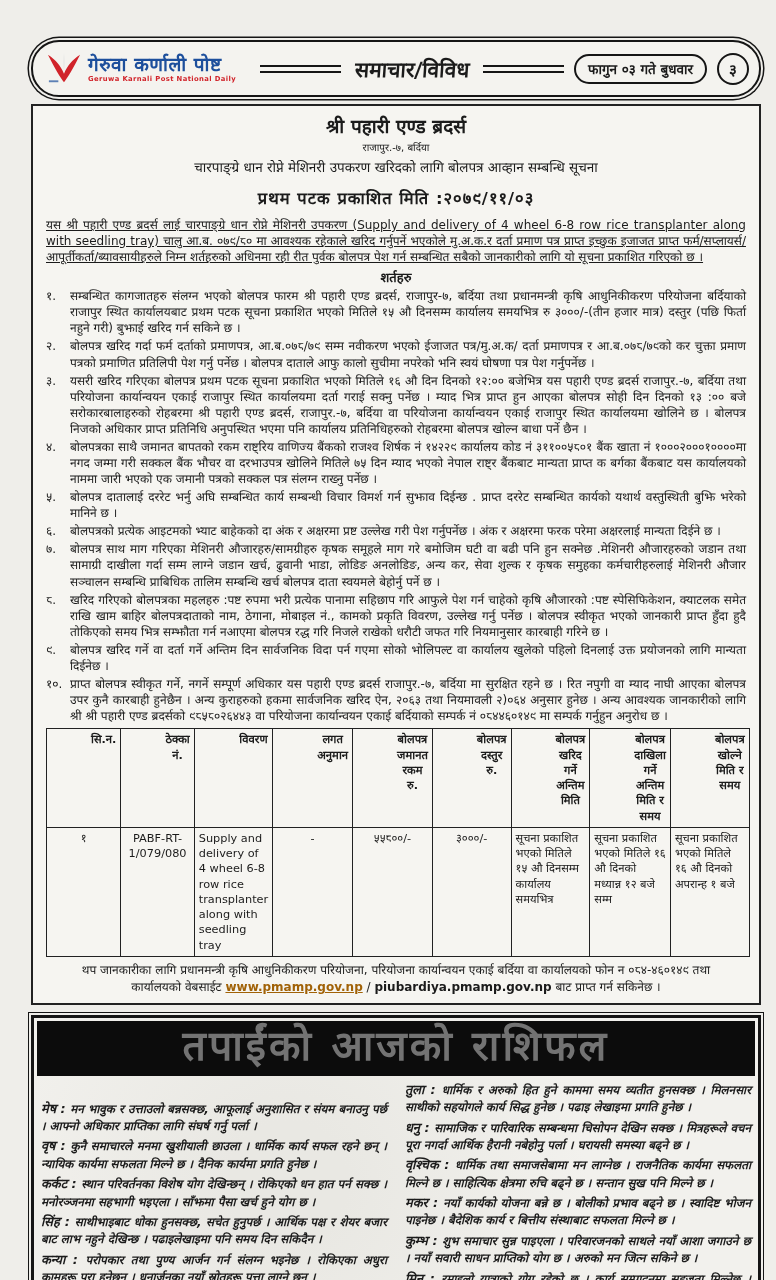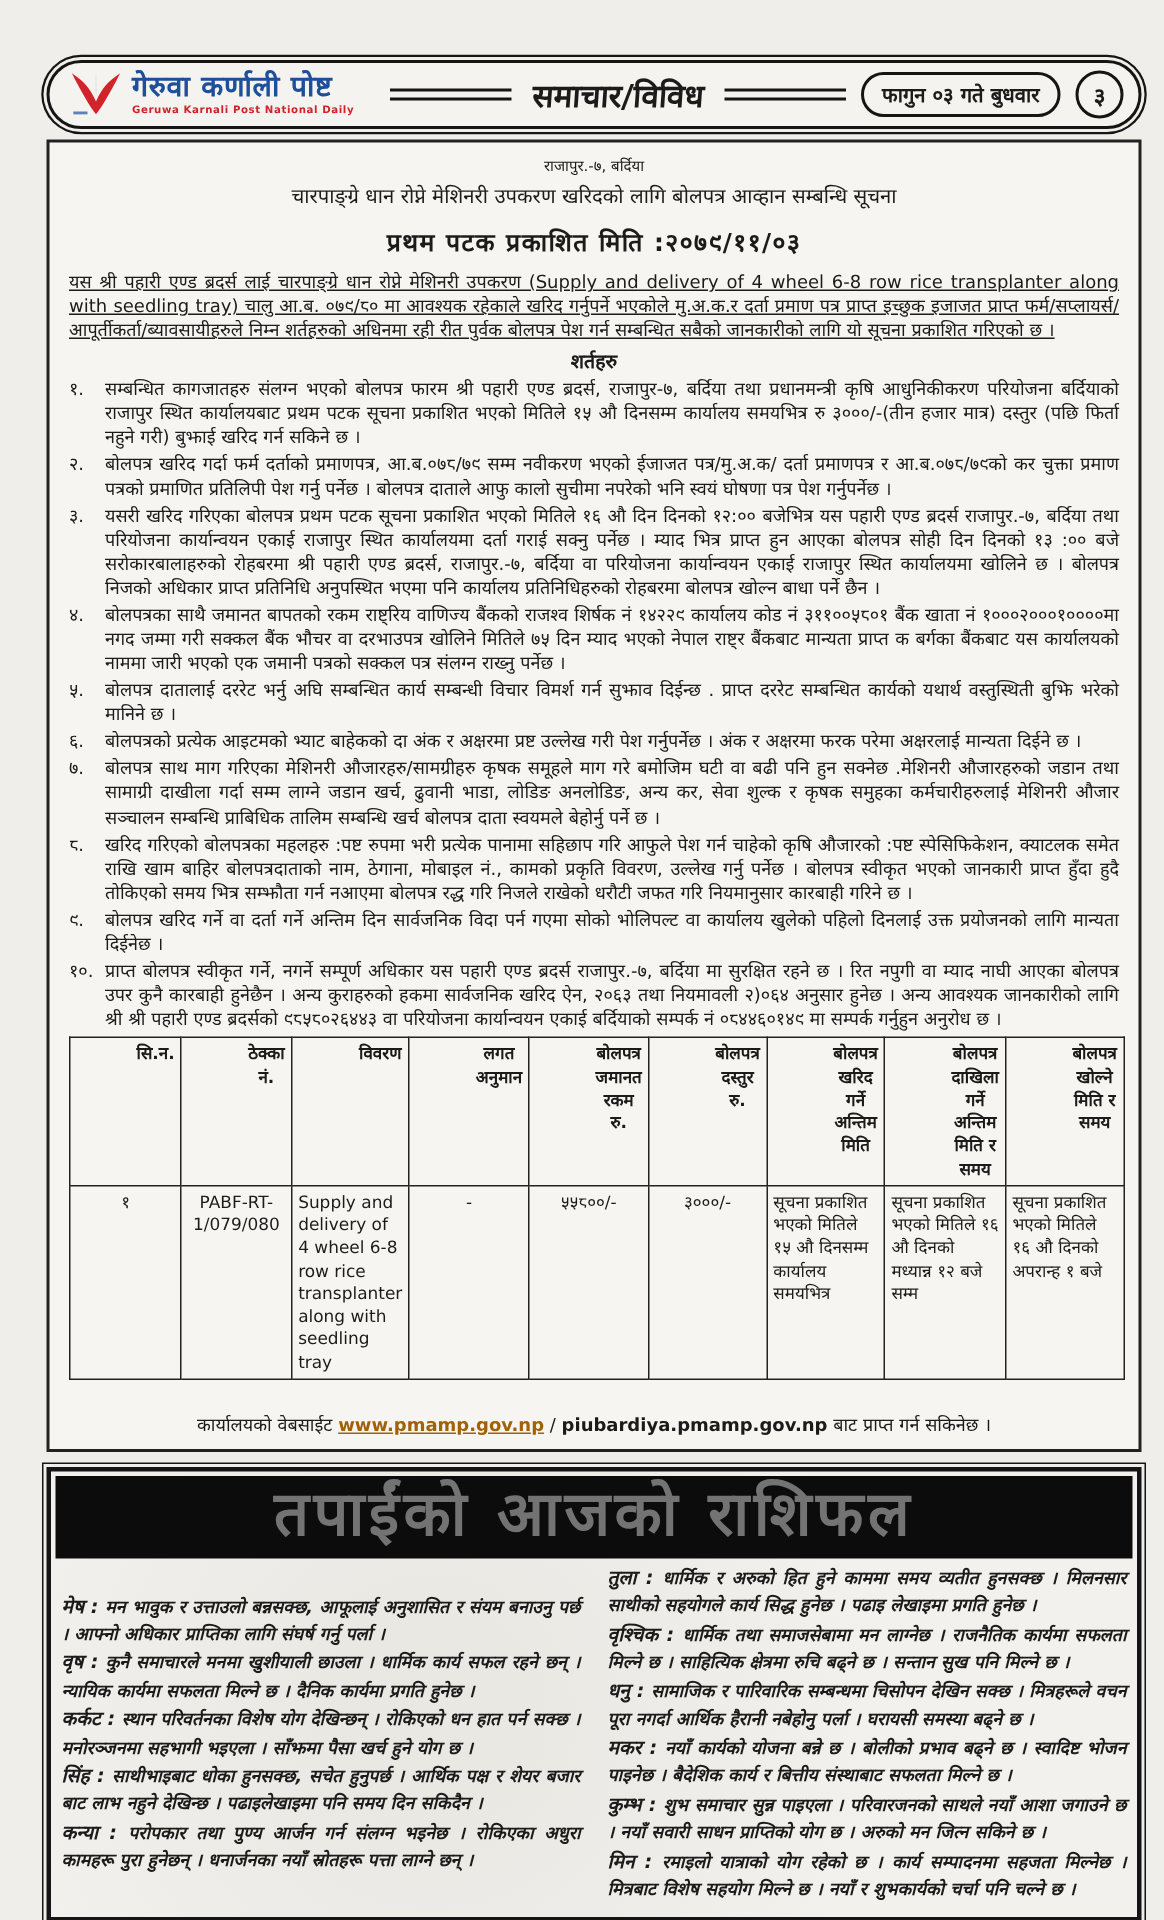--- a/index.html
+++ b/index.html
@@ -10,21 +10,21 @@
     color:#1b1b1b;
     -webkit-font-smoothing:antialiased;
   }
   .page { width:776px; min-height:1280px; padding:40px 15px 6px 31px; }
 
   
   .masthead {
     display:flex; align-items:center; gap:10px;
     border:2px solid #151515; border-radius:28px;
     box-shadow:0 0 0 2px #efeeea, 0 0 0 3.5px #151515;
-    padding:5px 10px 5px 12px; height:46px; background:#f4f3ef;
+    padding:5px 10px 5px 12px; height:57px; background:#f4f3ef;
   }
   .logo { display:flex; align-items:center; gap:5px; min-width:205px; }
   .logo-icon { width:38px; height:34px; flex:0 0 auto; }
   .logo-text { line-height:1; }
   .logo-title { color:#1d4f9c; font-weight:bold; font-size:19px; letter-spacing:.5px; }
   .logo-tagline { color:#d1232a; font-weight:bold; font-size:6.8px; letter-spacing:.4px; margin-top:2px; }
   .rule { flex:1; height:8px; border-top:2.5px solid #151515; border-bottom:2.5px solid #151515; }
   .section-title { font-weight:800; font-size:21px; white-space:nowrap; padding:0 4px; transform:skewX(-4deg); }
   .date-badge {
     border:2px solid #151515; border-radius:999px; padding:4px 12px;
@@ -105,20 +105,21 @@
       </div>
     </div>
     <div class="rule"></div>
     <div class="section-title">समाचार/विविध</div>
     <div class="rule"></div>
     <div class="date-badge">फागुन ०३ गते बुधवार</div>
     <div class="page-badge">३</div>
   </div>
 
   <div class="notice-box">
+    <div class="org-name">श्री पहारी एण्ड ब्रदर्स</div>
     <div class="org-address">राजापुर.-७, बर्दिया</div>
     <div class="notice-title">चारपाङ्ग्रे धान रोप्ने मेशिनरी उपकरण खरिदको लागि बोलपत्र आव्हान सम्बन्धि सूचना</div>
     <div class="published-line">प्रथम पटक प्रकाशित मिति :२०७९/११/०३</div>
     <div class="intro">यस श्री पहारी एण्ड ब्रदर्स लाई चारपाङ्ग्रे धान रोप्ने मेशिनरी उपकरण (Supply and delivery of 4  wheel 6-8 row rice transplanter along with seedling tray) चालु आ.ब. ०७९/८० मा आवश्यक  रहेकाले खरिद गर्नुपर्ने भएकोले मु.अ.क.र दर्ता प्रमाण पत्र प्राप्त इच्छुक इजाजत प्राप्त फर्म/सप्लायर्स/आपूर्तीकर्ता/ब्यावसायीहरुले निम्न शर्तहरुको अधिनमा रही रीत पुर्वक बोलपत्र पेश गर्न सम्बन्धित सबैको जानकारीको लागि यो सूचना प्रकाशित गरिएको छ ।</div>
     <div class="terms-heading">शर्तहरु</div>
     <div>
         <div class="term">
           <span class="term-num">१.</span>
           <span class="term-text">सम्बन्धित कागजातहरु संलग्न भएको बोलपत्र फारम श्री पहारी एण्ड ब्रदर्स, राजापुर-७, बर्दिया तथा प्रधानमन्त्री कृषि आधुनिकीकरण परियोजना बर्दियाको राजापुर स्थित कार्यालयबाट प्रथम पटक सूचना प्रकाशित भएको मितिले १५ औ दिनसम्म कार्यालय समयभित्र रु ३०००/-(तीन हजार मात्र) दस्तुर (पछि फिर्ता नहुने गरी) बुझाई खरिद गर्न सकिने छ ।</span>
         </div>
@@ -183,40 +184,40 @@
             <td>५५८००/-</td>
             <td>३०००/-</td>
             <td>सूचना प्रकाशित भएको मितिले १५ औ दिनसम्म कार्यालय समयभित्र</td>
             <td>सूचना प्रकाशित भएको मितिले १६ औ दिनको मध्यान्न १२ बजे सम्म</td>
             <td>सूचना प्रकाशित भएको मितिले १६ औ दिनको अपरान्ह १ बजे</td>
           </tr>
         </tbody>
     </table>
 
     <div class="table-footnote">
-      <br>
+      <span>थप जानकारीका लागि प्रधानमन्त्री कृषि आधुनिकीकरण परियोजना, परियोजना कार्यान्वयन एकाई बर्दिया वा कार्यालयको फोन न ०८४-४६०१४९ तथा</span><br>
       <span>कार्यालयको वेबसाईट </span><span class="weblink">www.pmamp.gov.np</span><span> / </span><span class="weblink2">piubardiya.pmamp.gov.np</span><span> बाट  प्राप्त गर्न सकिनेछ ।</span>
     </div>
   </div>
 
   <div class="horoscope">
     <div class="horo-banner">तपाईंको आजको राशिफल</div>
     <div class="horo-cols">
       <div class="horo-col" id="horo-left">
           <div class="horo-entry"><span class="horo-sign">मेष : </span><span>मन भावुक र उत्ताउलो बन्नसक्छ, आफूलाई अनुशासित र संयम बनाउनु पर्छ । आफ्नो अधिकार प्राप्तिका लागि संघर्ष गर्नु पर्ला ।</span></div>
           <div class="horo-entry"><span class="horo-sign">वृष : </span><span>कुनै समाचारले मनमा खुशीयाली छाउला । धार्मिक कार्य सफल रहने छन् । न्यायिक कार्यमा सफलता मिल्ने छ । दैनिक कार्यमा प्रगति हुनेछ ।</span></div>
           <div class="horo-entry"><span class="horo-sign">कर्कट : </span><span>स्थान परिवर्तनका विशेष योग देखिन्छन् । रोकिएको धन हात पर्न सक्छ । मनोरञ्जनमा सहभागी भइएला । साँझमा पैसा खर्च हुने योग छ ।</span></div>
           <div class="horo-entry"><span class="horo-sign">सिंह : </span><span>साथीभाइबाट धोका हुनसक्छ, सचेत हुनुपर्छ । आर्थिक पक्ष र शेयर बजार बाट लाभ नहुने देखिन्छ । पढाइलेखाइमा पनि समय दिन सकिदैन ।</span></div>
           <div class="horo-entry"><span class="horo-sign">कन्या : </span><span>परोपकार तथा पुण्य आर्जन गर्न संलग्न भइनेछ । रोकिएका अधुरा कामहरू पुरा हुनेछन् । धनार्जनका नयाँ स्रोतहरू पत्ता लाग्ने छन् ।</span></div>
         </div>
       <div class="horo-divider"></div>
       <div class="horo-col" id="horo-right">
           <div class="horo-entry"><span class="horo-sign">तुला : </span><span>धार्मिक र अरुको हित हुने काममा समय व्यतीत हुनसक्छ । मिलनसार साथीको सहयोगले कार्य सिद्ध हुनेछ । पढाइ लेखाइमा प्रगति हुनेछ ।</span></div>
+          <div class="horo-entry"><span class="horo-sign">धनु : </span><span>सामाजिक र पारिवारिक सम्बन्धमा चिसोपन देखिन सक्छ । मित्रहरूले वचन पूरा नगर्दा आर्थिक हैरानी नबेहोनु पर्ला । घरायसी समस्या बढ्ने छ ।</span></div>
           <div class="horo-entry"><span class="horo-sign">वृश्चिक : </span><span>धार्मिक तथा समाजसेबामा मन लाग्नेछ । राजनैतिक कार्यमा सफलता मिल्ने छ । साहित्यिक क्षेत्रमा रुचि बढ्ने छ । सन्तान सुख पनि मिल्ने छ ।</span></div>
-          <div class="horo-entry"><span class="horo-sign">धनु : </span><span>सामाजिक र पारिवारिक सम्बन्धमा चिसोपन देखिन सक्छ । मित्रहरूले वचन पूरा नगर्दा आर्थिक हैरानी नबेहोनु पर्ला । घरायसी समस्या बढ्ने छ ।</span></div>
           <div class="horo-entry"><span class="horo-sign">मकर : </span><span>नयाँ कार्यको योजना बन्ने छ । बोलीको प्रभाव बढ्ने छ । स्वादिष्ट भोजन पाइनेछ । बैदेशिक कार्य र बित्तीय संस्थाबाट सफलता मिल्ने छ ।</span></div>
           <div class="horo-entry"><span class="horo-sign">कुम्भ : </span><span>शुभ समाचार सुन्न पाइएला । परिवारजनको साथले नयाँ आशा जगाउने छ । नयाँ सवारी साधन प्राप्तिको योग छ । अरुको मन जित्न सकिने छ ।</span></div>
           <div class="horo-entry"><span class="horo-sign">मिन : </span><span>रमाइलो यात्राको योग रहेको छ । कार्य सम्पादनमा सहजता मिल्नेछ । मित्रबाट विशेष सहयोग मिल्ने छ । नयाँ र शुभकार्यको चर्चा पनि चल्ने छ ।</span></div>
         </div>
     </div>
   </div>
 
 </div>
 
 </body></html>

